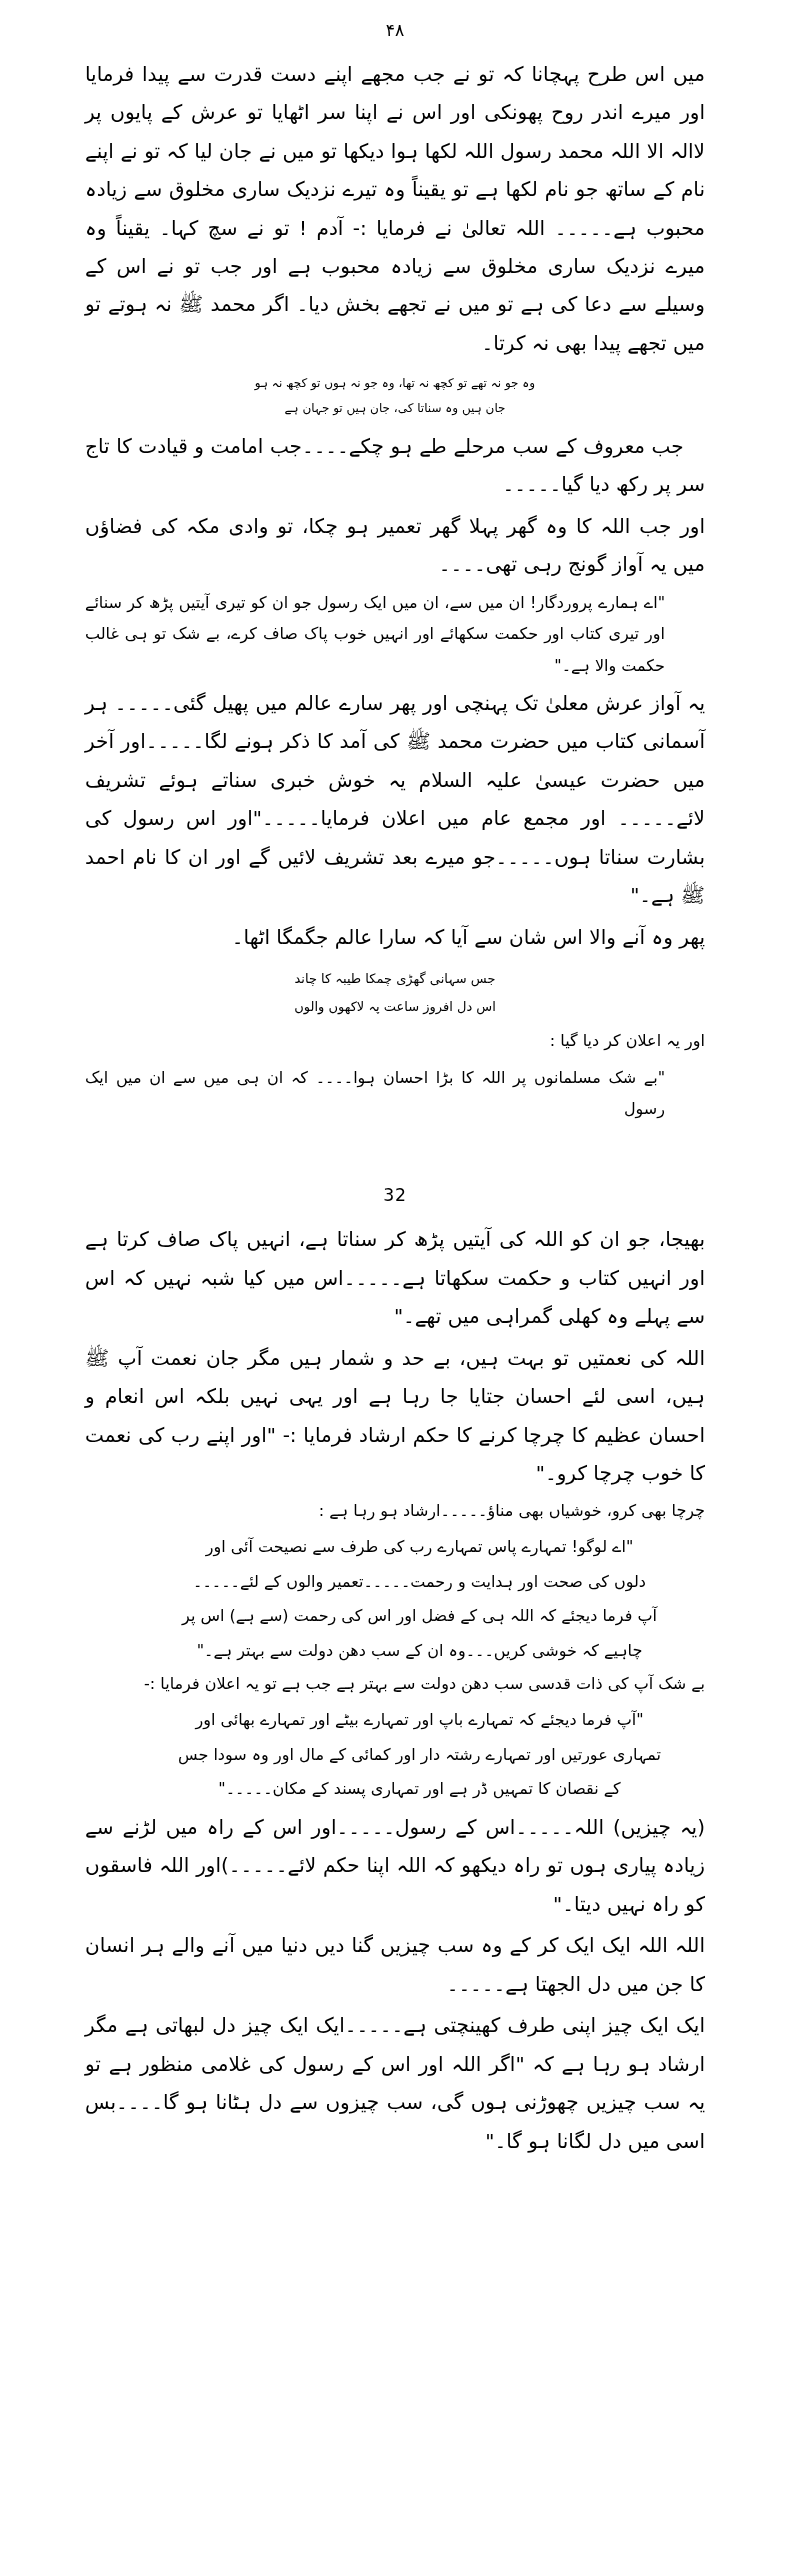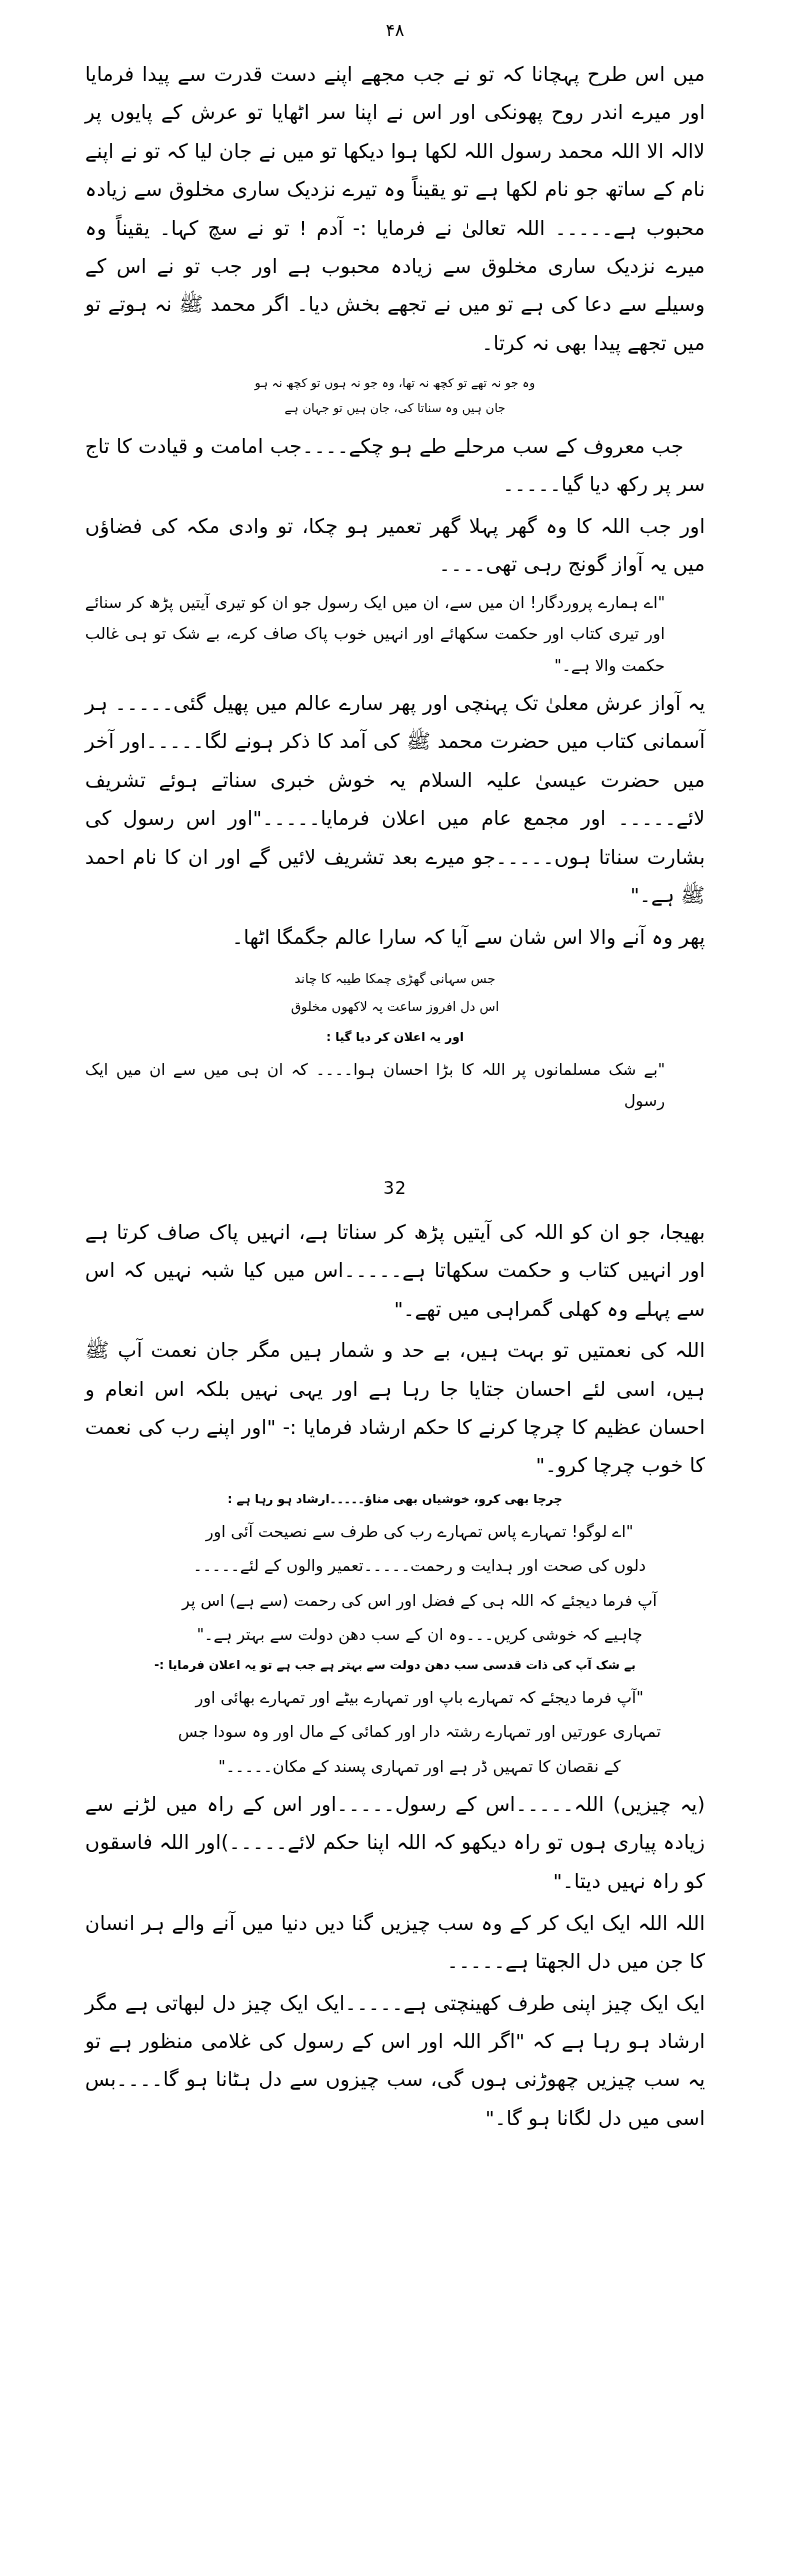--- a/index.html
+++ b/index.html
@@ -63,25 +63,24 @@
     direction: rtl;
     text-align: justify;
     text-align-last: right;
     margin: 0 0 3.3px 0;
   }
   .quote.center-ish {
     text-align: center;
     text-align-last: center;
   }
   .short-right {
-    font-size: 12px;
+    font-size: 16px;
     direction: rtl;
-    text-align: center;
+    text-align: right;
     line-height: 1.9;
-    font-weight: bold;
   }
   .gap-sm { height: 5px; }
   .page-break-space { height: 30px; }
   .inset-right {
     padding-right: 40px;
   }
   .inset-left {
     padding-left: 49px;
   }
 </style>
@@ -108,21 +107,21 @@
 
     <div class="quote inset-right">"اے ہمارے پروردگار! ان میں سے، ان میں ایک رسول جو ان کو تیری آیتیں پڑھ کر سنائے اور تیری کتاب اور حکمت سکھائے اور انہیں خوب پاک صاف کرے، بے شک تو ہی غالب حکمت والا ہے۔"</div>
 
     <p class="para">یہ آواز عرش معلیٰ تک پہنچی اور پھر سارے عالم میں پھیل گئی۔۔۔۔۔ ہر آسمانی کتاب میں حضرت محمد ﷺ کی آمد کا ذکر ہونے لگا۔۔۔۔۔اور آخر میں حضرت عیسیٰ علیہ السلام یہ خوش خبری سناتے ہوئے تشریف لائے۔۔۔۔۔ اور مجمع عام میں اعلان فرمایا۔۔۔۔۔"اور اس رسول کی بشارت سناتا ہوں۔۔۔۔۔جو میرے بعد تشریف لائیں گے اور ان کا نام احمد ﷺ ہے۔"</p>
 
     <p class="para">پھر وہ آنے والا اس شان سے آیا کہ سارا عالم جگمگا اٹھا۔</p>
 
     <div class="gap-sm"></div>
 
     <div class="centered-verse">جس سہانی گھڑی چمکا طیبہ کا چاند</div>
-    <div class="centered-verse">اس دل افروز ساعت پہ لاکھوں مخلوق</div>
+    <div class="centered-verse">اس دل افروز ساعت پہ لاکھوں والوں</div>
 
     <div class="gap-sm"></div>
 
     <div class="short-right">اور یہ اعلان کر دیا گیا :</div>
 
     <div class="gap-sm"></div>
 
     <div class="quote inset-right">"بے شک مسلمانوں پر اللہ کا بڑا احسان ہوا۔۔۔۔ کہ ان ہی میں سے ان میں ایک رسول</div>
 
   </div>

